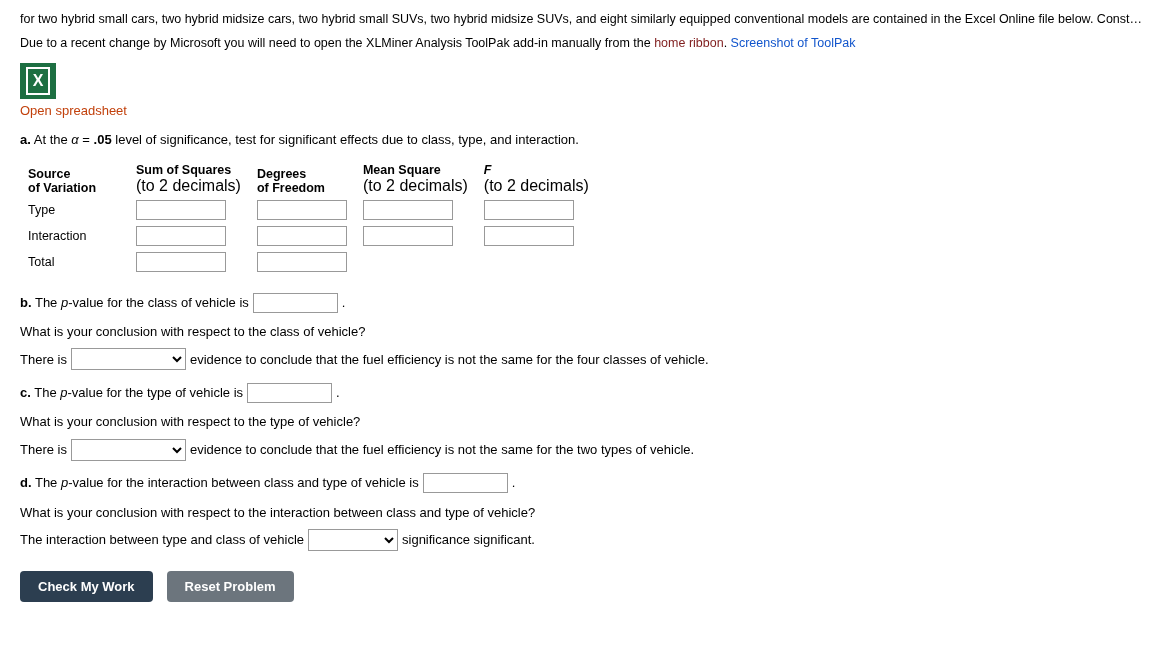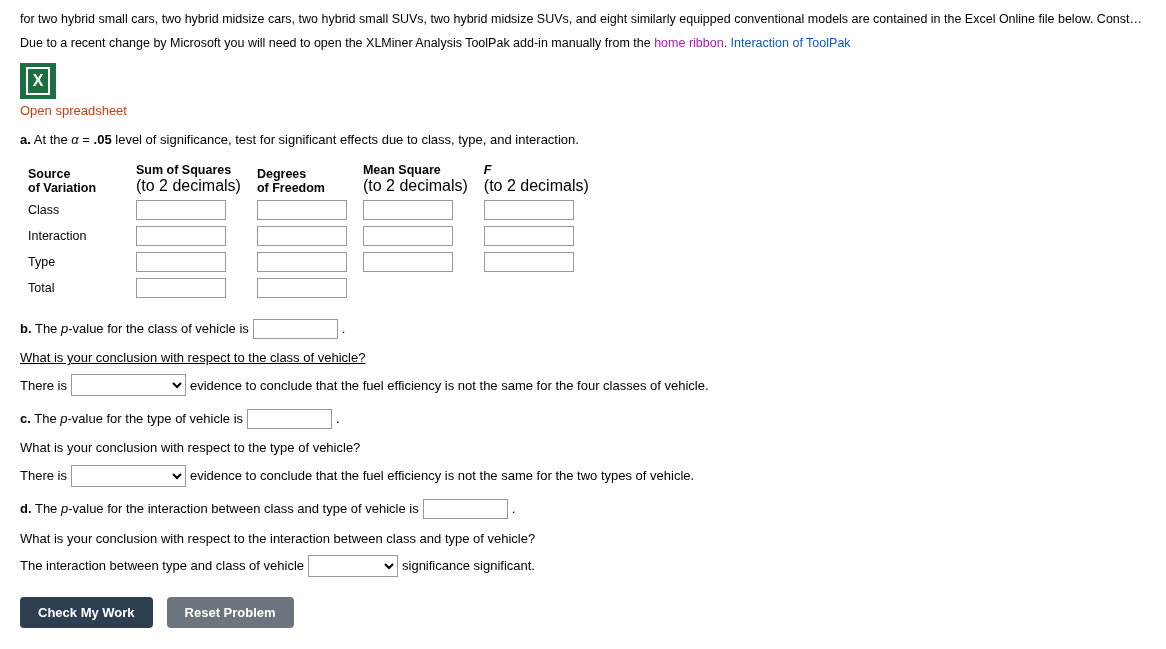--- a/index.html
+++ b/index.html
@@ -157,21 +157,21 @@
     }
   </style>
 </head>
 <body>
 
 <div class="top-scroll-text">
   for two hybrid small cars, two hybrid midsize cars, two hybrid small SUVs, two hybrid midsize SUVs, and eight similarly equipped conventional models are contained in the Excel Online file below. Constru questions.
 </div>
 
 <div class="notice-text">
-  Due to a recent change by Microsoft you will need to open the XLMiner Analysis ToolPak add-in manually from the <span style="color:#a21caf;">home ribbon</span>. <a href="#">Interaction of ToolPak</a>
+  Due to a recent change by Microsoft you will need to open the XLMiner Analysis ToolPak add-in manually from the <span style="color:#7f1d1d;">home ribbon</span>. <a href="#">Screenshot of ToolPak</a>
 </div>
 
 <div style="margin-bottom:10px;">
   <div class="excel-icon">
     <div class="excel-icon-inner">X</div>
   </div>
   <a href="#" class="open-spreadsheet">Open spreadsheet</a>
 </div>
 
 <div class="section">
@@ -193,38 +193,31 @@
       <th style="min-width:120px; text-align:left; padding-left:8px;">
         Mean Square<br><span class="th-sub">(to 2 decimals)</span>
       </th>
       <th style="min-width:110px; text-align:left; padding-left:8px;">
         <em>F</em><br><span class="th-sub">(to 2 decimals)</span>
       </th>
     </tr>
   </thead>
   <tbody>
 
-    <tr>
-      <td>Class</td>
+
+    <tr>
+      <td>Type</td>
       <td style="padding-left:8px;"><input class="input-box" type="text" style=""></td>
       <td style="padding-left:8px;"><input class="input-box" type="text" style=""></td>
       <td style="padding-left:8px;"><input class="input-box" type="text" style=""></td>
       <td style="padding-left:8px;"><input class="input-box" type="text" style=""></td>
     </tr>
 
     <tr>
       <td>Interaction</td>
-      <td style="padding-left:8px;"><input class="input-box" type="text" style=""></td>
-      <td style="padding-left:8px;"><input class="input-box" type="text" style=""></td>
-      <td style="padding-left:8px;"><input class="input-box" type="text" style=""></td>
-      <td style="padding-left:8px;"><input class="input-box" type="text" style=""></td>
-    </tr>
-
-    <tr>
-      <td>Type</td>
       <td style="padding-left:8px;"><input class="input-box" type="text" style=""></td>
       <td style="padding-left:8px;"><input class="input-box" type="text" style=""></td>
       <td style="padding-left:8px;"><input class="input-box" type="text" style=""></td>
       <td style="padding-left:8px;"><input class="input-box" type="text" style=""></td>
     </tr>
 
 
     <tr>
       <td>Total</td>
       <td style="padding-left:8px;"><input class="input-box" type="text" style=""></td>
@@ -234,21 +227,21 @@
     </tr>
   </tbody>
 </table>
 
 <div class="section">
   <div class="inline-row">
     <span><strong>b.</strong> The <em>p</em>-value for the class of vehicle is</span>
     <input class="pval-input" type="text" style="">
     <span>.</span>
   </div>
-  <div style="margin-bottom:4px;text-decoration:underline;">What is your conclusion with respect to the class of vehicle?</div>
+  <div style="margin-bottom:4px;">What is your conclusion with respect to the class of vehicle?</div>
   <div class="inline-row">
     <span>There is</span>
     <select class="dropdown">
       <option value=""></option>
       <option value="sufficient">sufficient</option>
       <option value="insufficient">insufficient</option>
     </select>
     <span>evidence to conclude that the fuel efficiency is not the same for the four classes of vehicle.</span>
   </div>
 </div>

